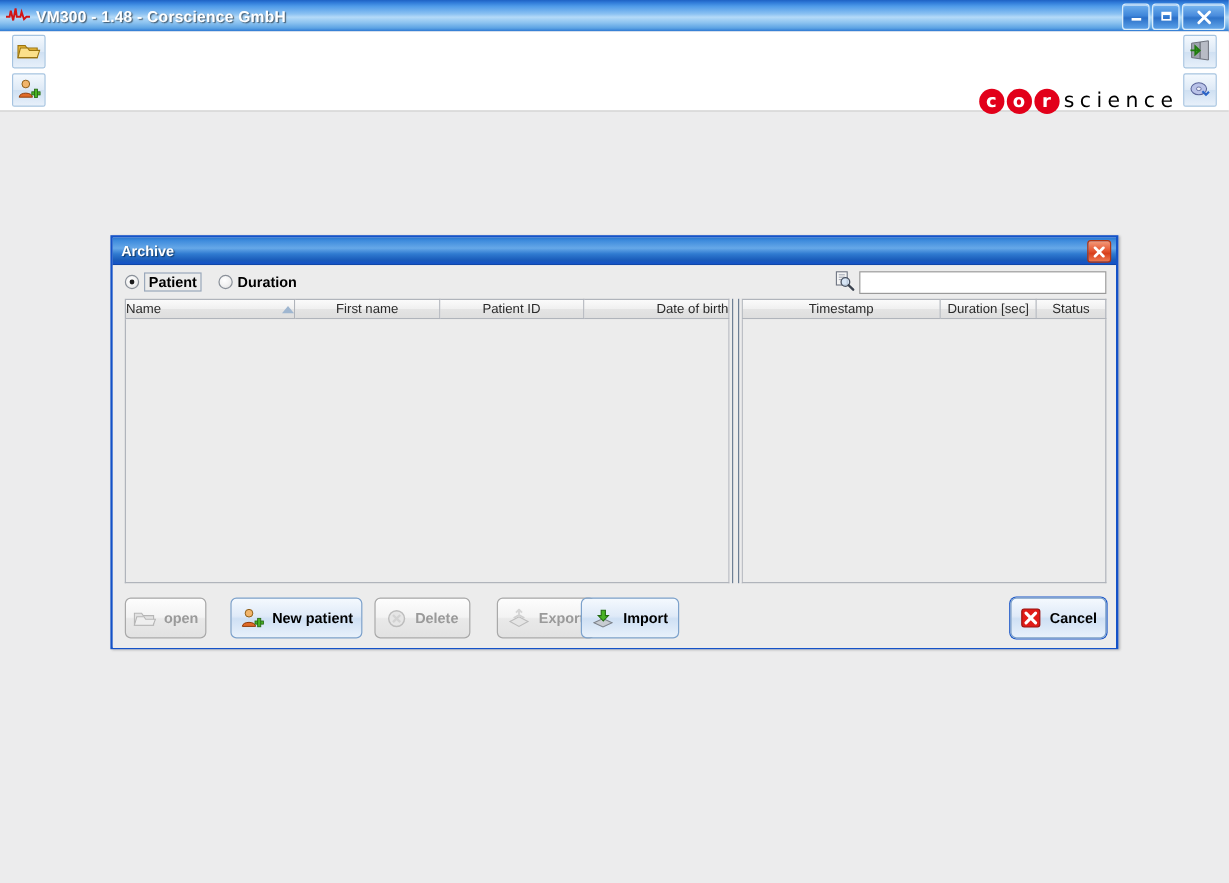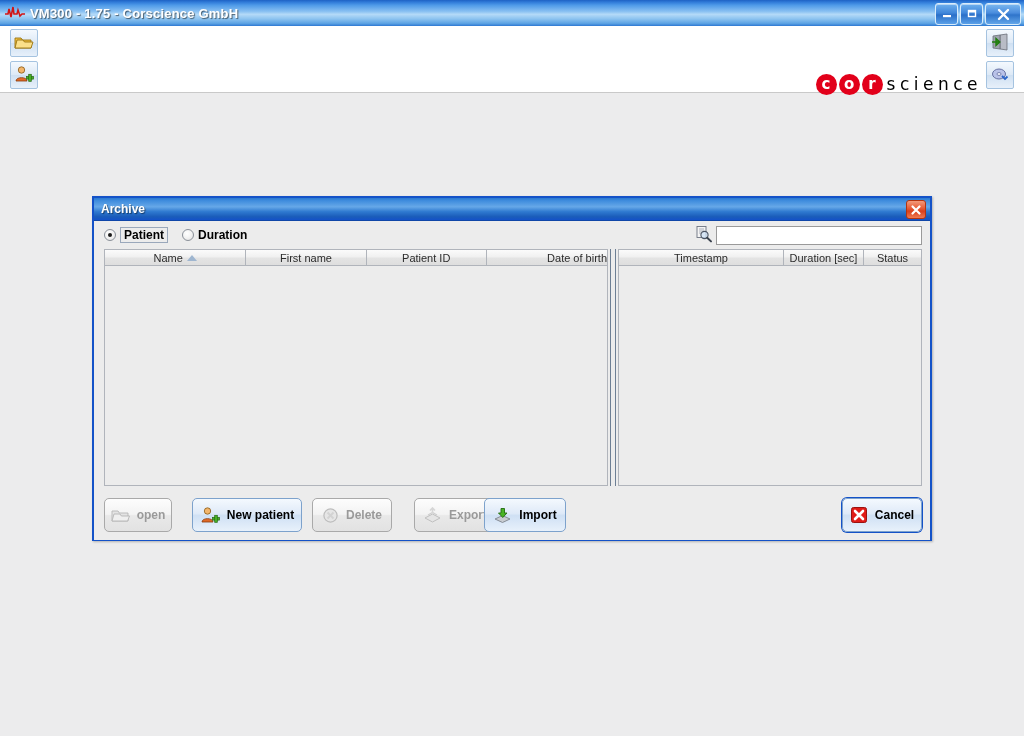--- a/index.html
+++ b/index.html
@@ -257,21 +257,21 @@
 </style>
 </head>
 <body>
 
 <div class="titlebar">
   <span class="title-icon">
     <svg width="20" height="14" viewBox="0 0 20 14">
       <polyline points="0,9 3,9 4,4 6,12 8,2 9,9 12,9 13,5 15,11 17,9 20,9" fill="none" stroke="#d21414" stroke-width="1.6"></polyline>
     </svg>
   </span>
-  <span class="title-text">VM300 - 1.75 - Corscience GmbH</span>
+  <span class="title-text">VM300 - 1.48 - Corscience GmbH</span>
 
   <div class="win-buttons">
     <div class="win-btn">
       <svg width="10" height="10" viewBox="0 0 10 10">
           <rect x="1" y="6" width="8" height="2.2" fill="#fff"></rect>
         </svg>
     </div>
     <div class="win-btn">
       <svg width="11" height="11" viewBox="0 0 11 11">
         <rect x="2.5" y="1.5" width="7" height="6" fill="none" stroke="#fff" stroke-width="1.4"></rect>
@@ -371,21 +371,21 @@
           <path d="M12.2,12.7 L16,16.4" stroke="#3a424e" stroke-width="2" stroke-linecap="round"></path>
         </svg>
       </span>
       <input class="search-input" type="text" value="" style="">
     </div>
 
     <div class="tables">
 
       <div class="pane pane-left">
         <div class="hdr-row">
-          <div class="hdr-cell" style="width:148px;">
+          <div class="hdr-cell" style="width:148px;justify-content:space-between;">
             <span>Name</span>
             <span class="sort-tri"></span>
           </div>
           <div class="hdr-cell" style="width:125px;">
             <span>First name</span>
           </div>
           <div class="hdr-cell" style="width:125px;">
             <span>Patient ID</span>
           </div>
           <div class="hdr-cell" style="width:126px;justify-content:flex-end;">

